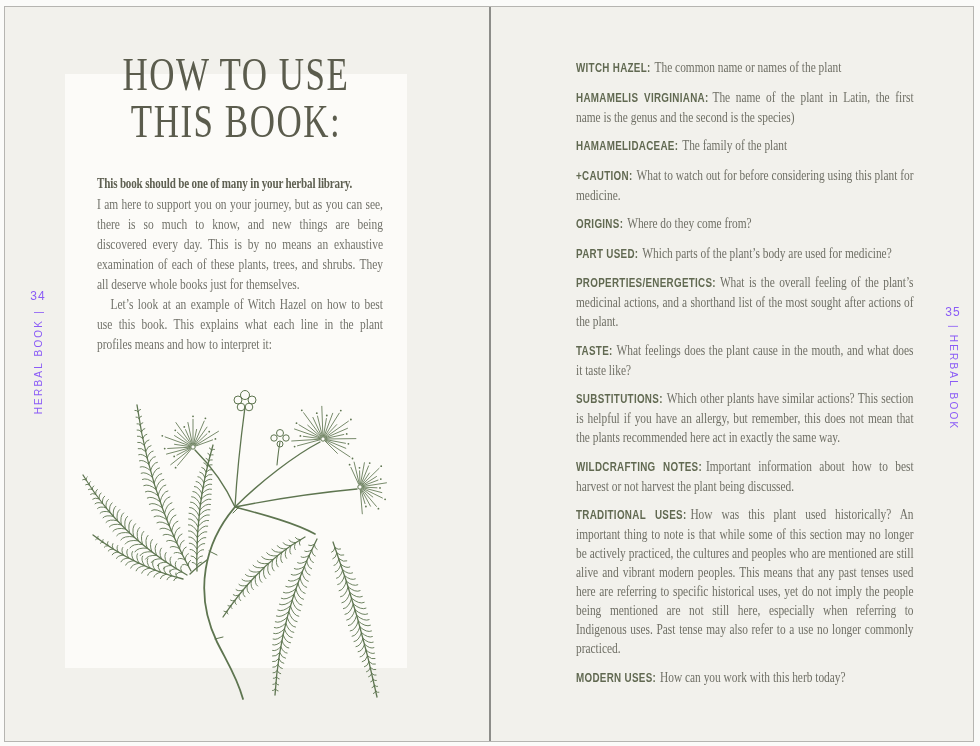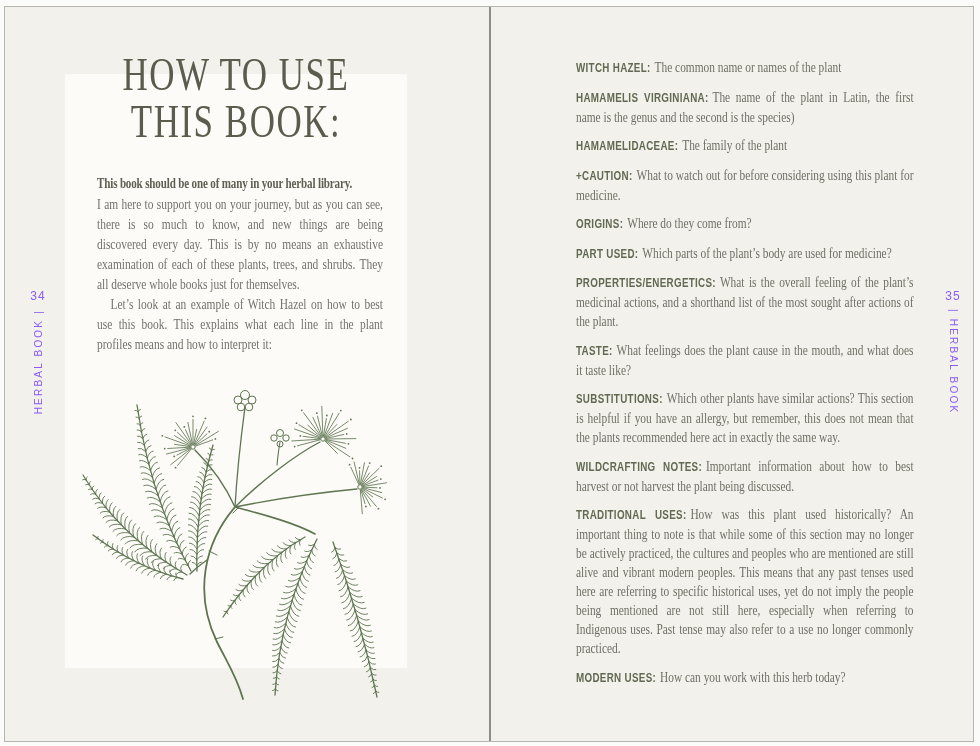--- a/index.html
+++ b/index.html
@@ -22,21 +22,21 @@
                  letter-spacing:-0.2px; color:#5e5f51; }
   .intro .p2 { text-indent:17px; }
 
   
   .spine { position:absolute; width:26px; display:flex; flex-direction:column; align-items:center;
            color:#8b5cf6; font-family:"Liberation Sans", sans-serif; }
   .spine .num { font-size:12px; letter-spacing:1px; }
   .spine .vtxt { margin-top:6px; writing-mode:vertical-rl; font-size:10px; letter-spacing:2.2px; white-space:nowrap; }
   .spine.left { left:20px; top:282px; }
   .spine.left .vtxt { transform:rotate(180deg); }
-  .spine.right { left:935px; top:282px; }
+  .spine.right { left:935px; top:298px; }
 
   
   .entries { position:absolute; left:571px; top:51px; width:430px;
              transform:scaleX(0.785); transform-origin:0 0;
              font-size:14.5px; line-height:19px; color:#6f6f65; text-align:justify; }
   .entry { margin-bottom:9.5px; }
   .entry-label { font-family:"Liberation Sans", sans-serif; font-weight:700;
                  font-size:12.5px; letter-spacing:0.4px; color:#616951; margin-right:5px; }
 
   .illus { position:absolute; left:60px; top:340px; width:342px; height:360px; overflow:visible; }

